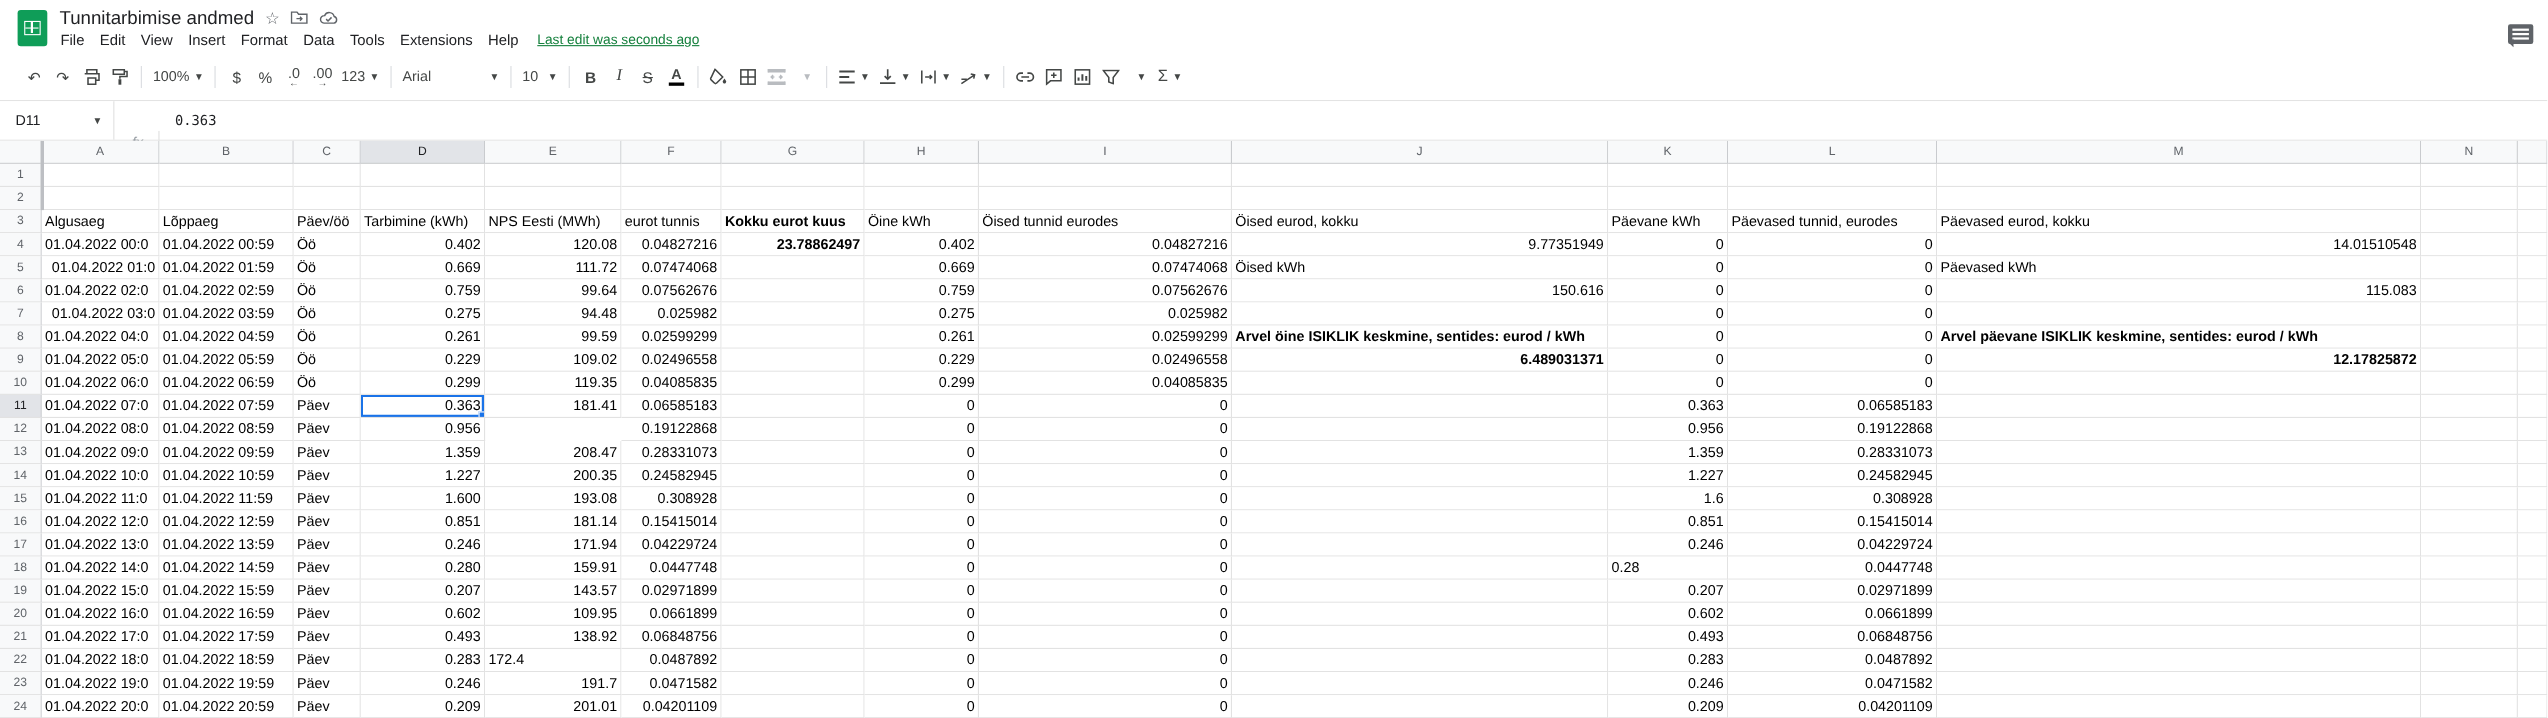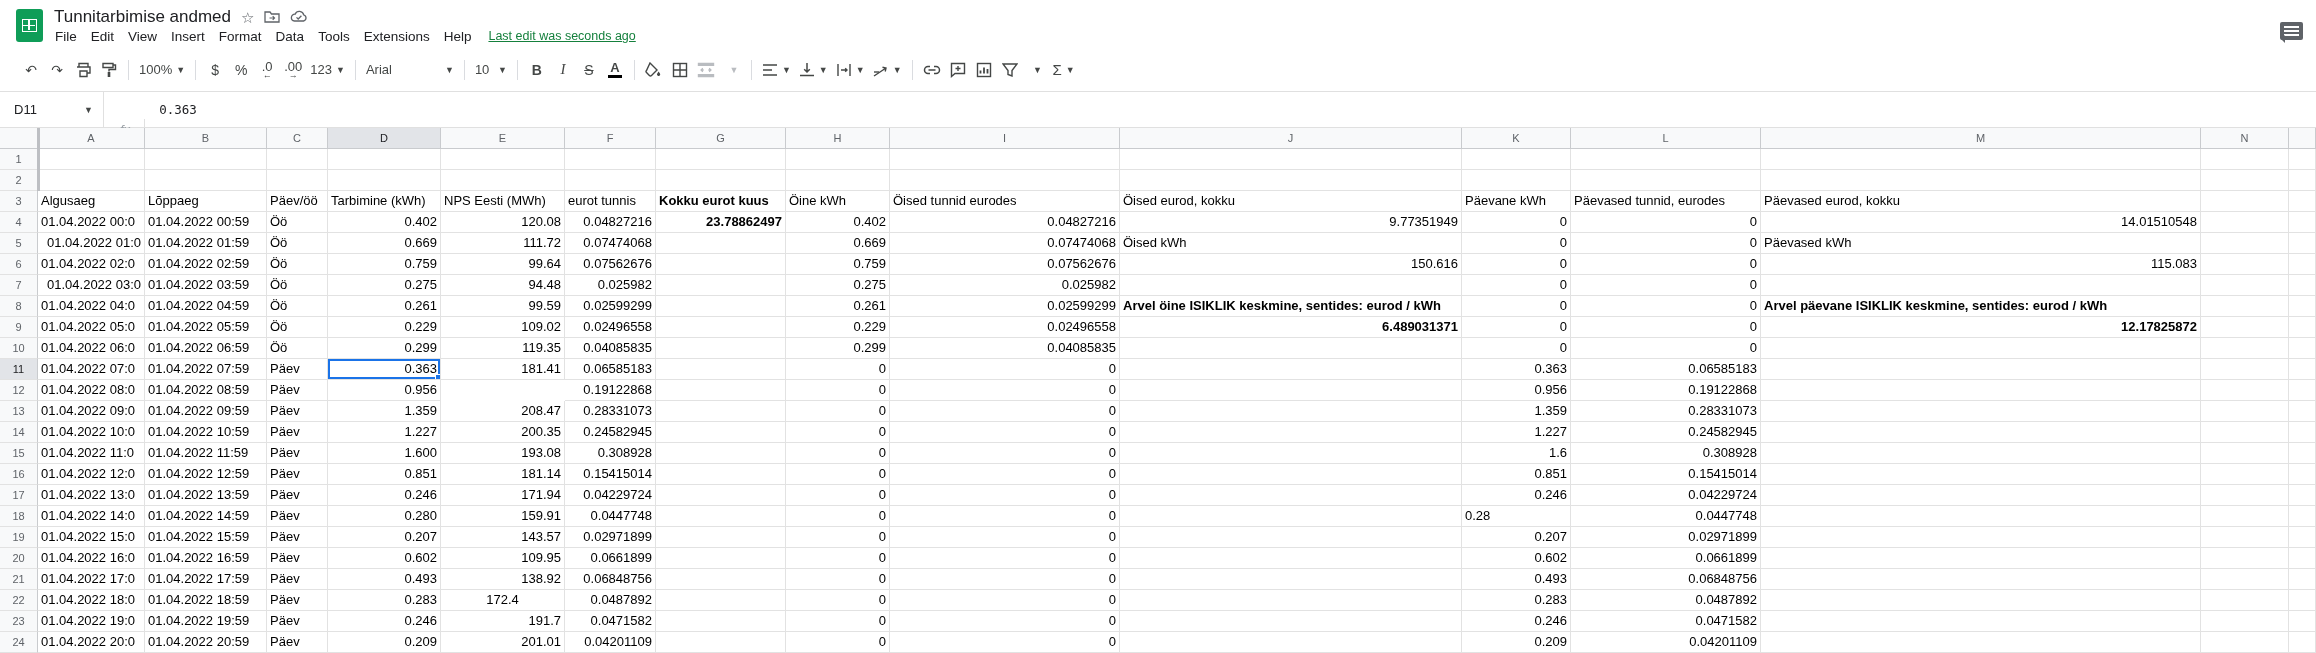--- a/index.html
+++ b/index.html
@@ -649,21 +649,21 @@
           <div class="cell" style="width: 440px; text-align: right;"></div>
           <div class="cell" style="width: 88px; text-align: right;"></div>
           <div class="cell" style="width: 27px; text-align: right;"></div>
         </div>
         <div class="grow">
           <div class="rowhdr">22</div>
           <div class="cell" style="width: 107px; text-align: left;">01.04.2022 18:0</div>
           <div class="cell" style="width: 122px; text-align: left;">01.04.2022 18:59</div>
           <div class="cell" style="width: 61px; text-align: left;">Päev</div>
           <div class="cell" style="width: 113px; text-align: right;">0.283</div>
-          <div class="cell" style="width: 124px; text-align: center;">172.4</div>
+          <div class="cell" style="width: 124px; text-align: left;">172.4</div>
           <div class="cell" style="width: 91px; text-align: right;">0.0487892</div>
           <div class="cell" style="width: 130px; text-align: right;"></div>
           <div class="cell" style="width: 104px; text-align: right;">0</div>
           <div class="cell" style="width: 230px; text-align: right;">0</div>
           <div class="cell" style="width: 342px; text-align: right;"></div>
           <div class="cell" style="width: 109px; text-align: right;">0.283</div>
           <div class="cell" style="width: 190px; text-align: right;">0.0487892</div>
           <div class="cell" style="width: 440px; text-align: right;"></div>
           <div class="cell" style="width: 88px; text-align: right;"></div>
           <div class="cell" style="width: 27px; text-align: right;"></div>

